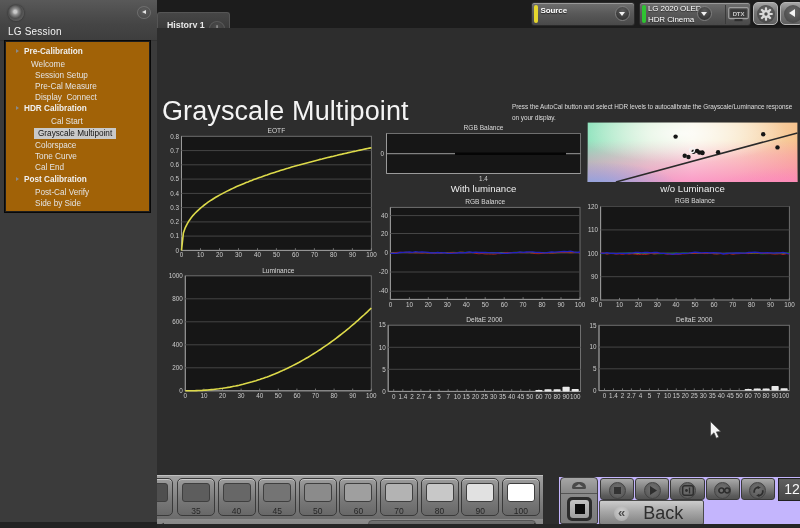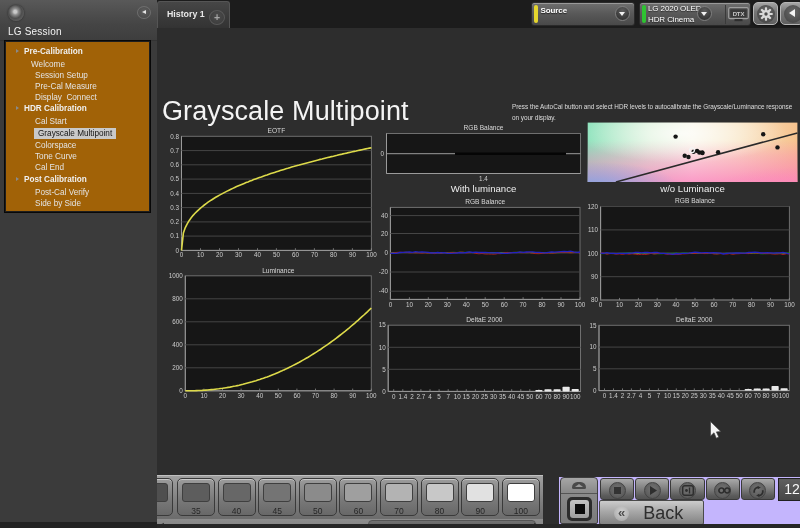--- a/index.html
+++ b/index.html
@@ -21,21 +21,21 @@
   box-shadow:inset 0 0 0 1px #1e1e1e; }
 .titem { position:absolute; left:0; width:147px; height:11px; color:#e4e4e4; font-size:8.2px; line-height:11px; white-space:nowrap; }
 .thead { font-weight:bold; padding-left:19px; color:#f0f0f0; }
 .tsub { padding-left:30px; }
 .thead:before { content:""; position:absolute; left:11px; top:3.4px; width:0; height:0;
   border-left:3.4px solid #8a8a8a; border-top:2.4px solid transparent; border-bottom:2.4px solid transparent; }
 .tsel { background:#c9c9c9; color:#141414; width:84px; }
 
 
 #tabstrip { left:157px; top:0; width:643px; height:28px; background:#1c1c1c; }
-#tab1 { left:0px; top:1px; width:73px; height:27px; background:linear-gradient(#464646,#383838 70%,#333);
+#tab1 { left:0px; top:12px; width:73px; height:27px; background:linear-gradient(#464646,#383838 70%,#333);
   border:1px solid #555; border-bottom:none; border-radius:3px 3px 0 0;
   color:#e8e8e8; font-size:8.8px; font-weight:bold; line-height:25px; padding-left:9px; }
 #tabplus { left:51px; top:8px; width:16px; height:15px; border-radius:50%;
   background:radial-gradient(circle at 50% 40%, #4c4c4c, #393939); border:1px solid #585858;
   color:#a5a5a5; font-size:10.5px; line-height:13px; text-align:center; }
 
 .dd { position:absolute; top:1.5px; height:24px; border-radius:3px;
   background:linear-gradient(#6f6f6f,#585858 50%,#494949); border:1px solid #2a2a2a;
   box-shadow:inset 0 1px 0 rgba(255,255,255,.3); color:#fff; font-size:8px; letter-spacing:-0.1px; }
 .ddbar { position:absolute; left:2px; top:2px; bottom:2px; width:4px; border-radius:2px; }
@@ -114,21 +114,21 @@
   <div id="sphere" class="abs"></div>
   <div id="collbtn" class="abs"></div>
   <div id="sidetitle" class="abs">LG Session</div>
   <div id="tree" class="abs">
     <div class="titem thead" style="top:5px;">Pre-Calibration</div>
     <div class="titem tsub" style="top:17.5px;padding-left:26px;">Welcome</div>
     <div class="titem tsub" style="top:29px;">Session Setup</div>
     <div class="titem tsub" style="top:40px;">Pre-Cal Measure</div>
     <div class="titem tsub" style="top:51px;">Display&nbsp; Connect</div>
     <div class="titem thead" style="top:62px;">HDR Calibration</div>
-    <div class="titem tsub" style="top:75px;">Cal Start</div>
+    <div class="titem tsub" style="top:75px;margin-left:16px;">Cal Start</div>
     <div class="titem tsub tsel" style="top:87px; left:29px; width:82px; padding-left:4px;">Grayscale Multipoint</div>
     <div class="titem tsub" style="top:98.5px;">Colorspace</div>
     <div class="titem tsub" style="top:110px;">Tone Curve</div>
     <div class="titem tsub" style="top:121px;">Cal End</div>
     <div class="titem thead" style="top:133px;">Post Calibration</div>
     <div class="titem tsub" style="top:145.5px;">Post-Cal Verify</div>
     <div class="titem tsub" style="top:157px;">Side by Side</div>
   </div>
 
   <div id="tabstrip" class="abs">

